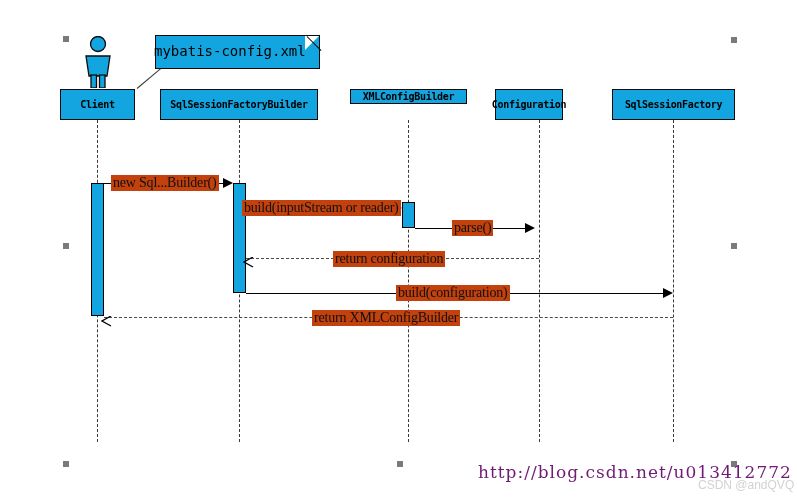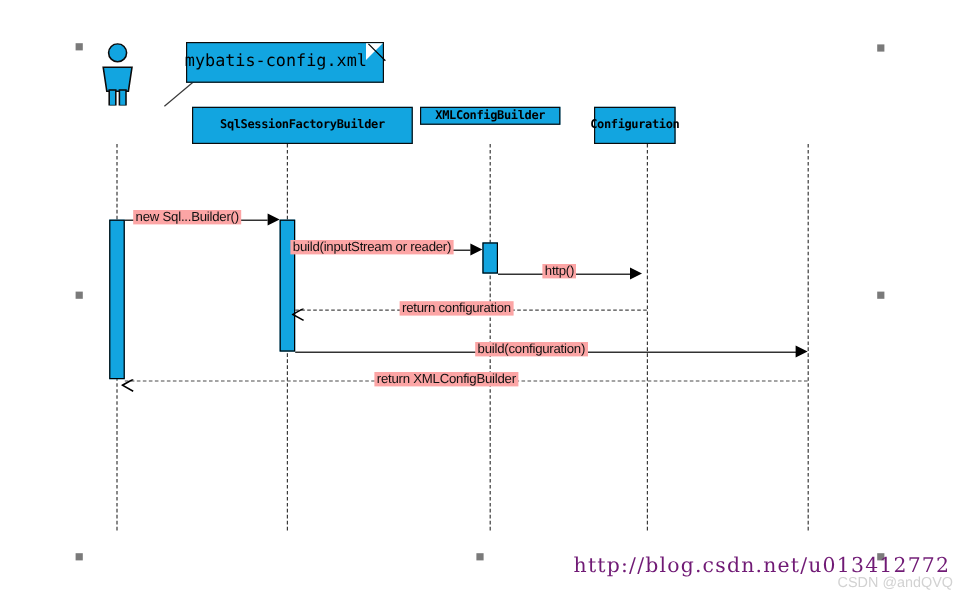--- a/index.html
+++ b/index.html
@@ -45,24 +45,24 @@
   .msg-line {
     position: absolute;
     height: 0;
     border-top: 1.3px solid #000000;
   }
   .msg-line.dashed {
     border-top: 1.5px dashed #4a4a4a;
   }
   .msg-label {
     position: absolute;
-    font-family: Liberation Sans, sans-serif;
-    font-size: 11px;
+    font-family: Liberation Serif, serif;
+    font-size: 14px;
     color: #111111;
-    background: #fca5a5;
+    background: #c2410c;
     padding: 0 2px;
     white-space: nowrap;
     letter-spacing: -0.2px;
   }
   .arrow-solid {
     position: absolute;
     width: 0; height: 0;
     border-top: 5px solid transparent;
     border-bottom: 5px solid transparent;
   }
@@ -150,39 +150,41 @@
     <div class="note-fold-edge" style="left:151px; top:0px; width:20px; transform:rotate(45deg);"></div>
   </div>
   <div class="note-text" style="left:154px; top:43px; font-size:14px;">mybatis-config.xml</div>
 
   <div class="lifeline-dash" style="left:97px;  top:120px; height:322px;"></div>
   <div class="lifeline-dash" style="left:239px; top:120px; height:322px;"></div>
   <div class="lifeline-dash" style="left:408px; top:120px; height:322px;"></div>
   <div class="lifeline-dash" style="left:539px; top:120px; height:322px;"></div>
   <div class="lifeline-dash" style="left:673px; top:120px; height:322px;"></div>
 
-  <div class="lifeline-box" style="left:160px; top:89px; width:184px; height:31px; font-size:10px;">SqlSessionFactoryBuilder</div>
+  <div class="lifeline-box" style="left:60px;  top:89px; width:75px;  height:31px; font-size:10px;">Client</div>
+  <div class="lifeline-box" style="left:160px; top:89px; width:158px; height:31px; font-size:10px;">SqlSessionFactoryBuilder</div>
   <div class="lifeline-box" style="left:350px; top:89px; width:117px; height:15px; font-size:10px;">XMLConfigBuilder</div>
   <div class="lifeline-box" style="left:495px; top:89px; width:68px;  height:31px; font-size:10px;">Configuration</div>
+  <div class="lifeline-box" style="left:612px; top:89px; width:123px; height:31px; font-size:10px;">SqlSessionFactory</div>
 
   <div class="activation" style="left:91px;  top:183px; width:13px; height:133px;"></div>
   <div class="activation" style="left:233px; top:183px; width:13px; height:110px;"></div>
   <div class="activation" style="left:402px; top:202px; width:13px; height:26px;"></div>
 
   <div class="msg-line" style="left:104px; top:183px; width:119px;"></div>
   <div class="arrow-solid right" style="left:223px; top:178px;"></div>
   <div class="msg-label" style="left:111px; top:175px;">new Sql...Builder()</div>
 
   <div class="msg-line" style="left:246px; top:208px; width:146px;"></div>
   <div class="arrow-solid right" style="left:392px; top:203px;"></div>
   <div class="msg-label" style="left:242px; top:200px;text-align:center;">build(inputStream or reader)</div>
 
   <div class="msg-line" style="left:415px; top:228px; width:110px;"></div>
   <div class="arrow-solid right" style="left:525px; top:223px;"></div>
-  <div class="msg-label" style="left:452px; top:220px;">http()</div>
+  <div class="msg-label" style="left:452px; top:220px;">parse()</div>
 
   <div class="msg-line dashed" style="left:246px; top:258px; width:293px;"></div>
   <div class="arrow-open" style="left:243px; top:253px;">
     <svg width="11" height="11" viewBox="0 0 11 11">
       <path d="M10 0 L1 5 L10 10" fill="none" stroke="#000000" stroke-width="1.3"></path>
     </svg>
   </div>
   <div class="msg-label" style="left:333px; top:251px;">return configuration</div>
 
   <div class="msg-line" style="left:246px; top:293px; width:421px;"></div>

